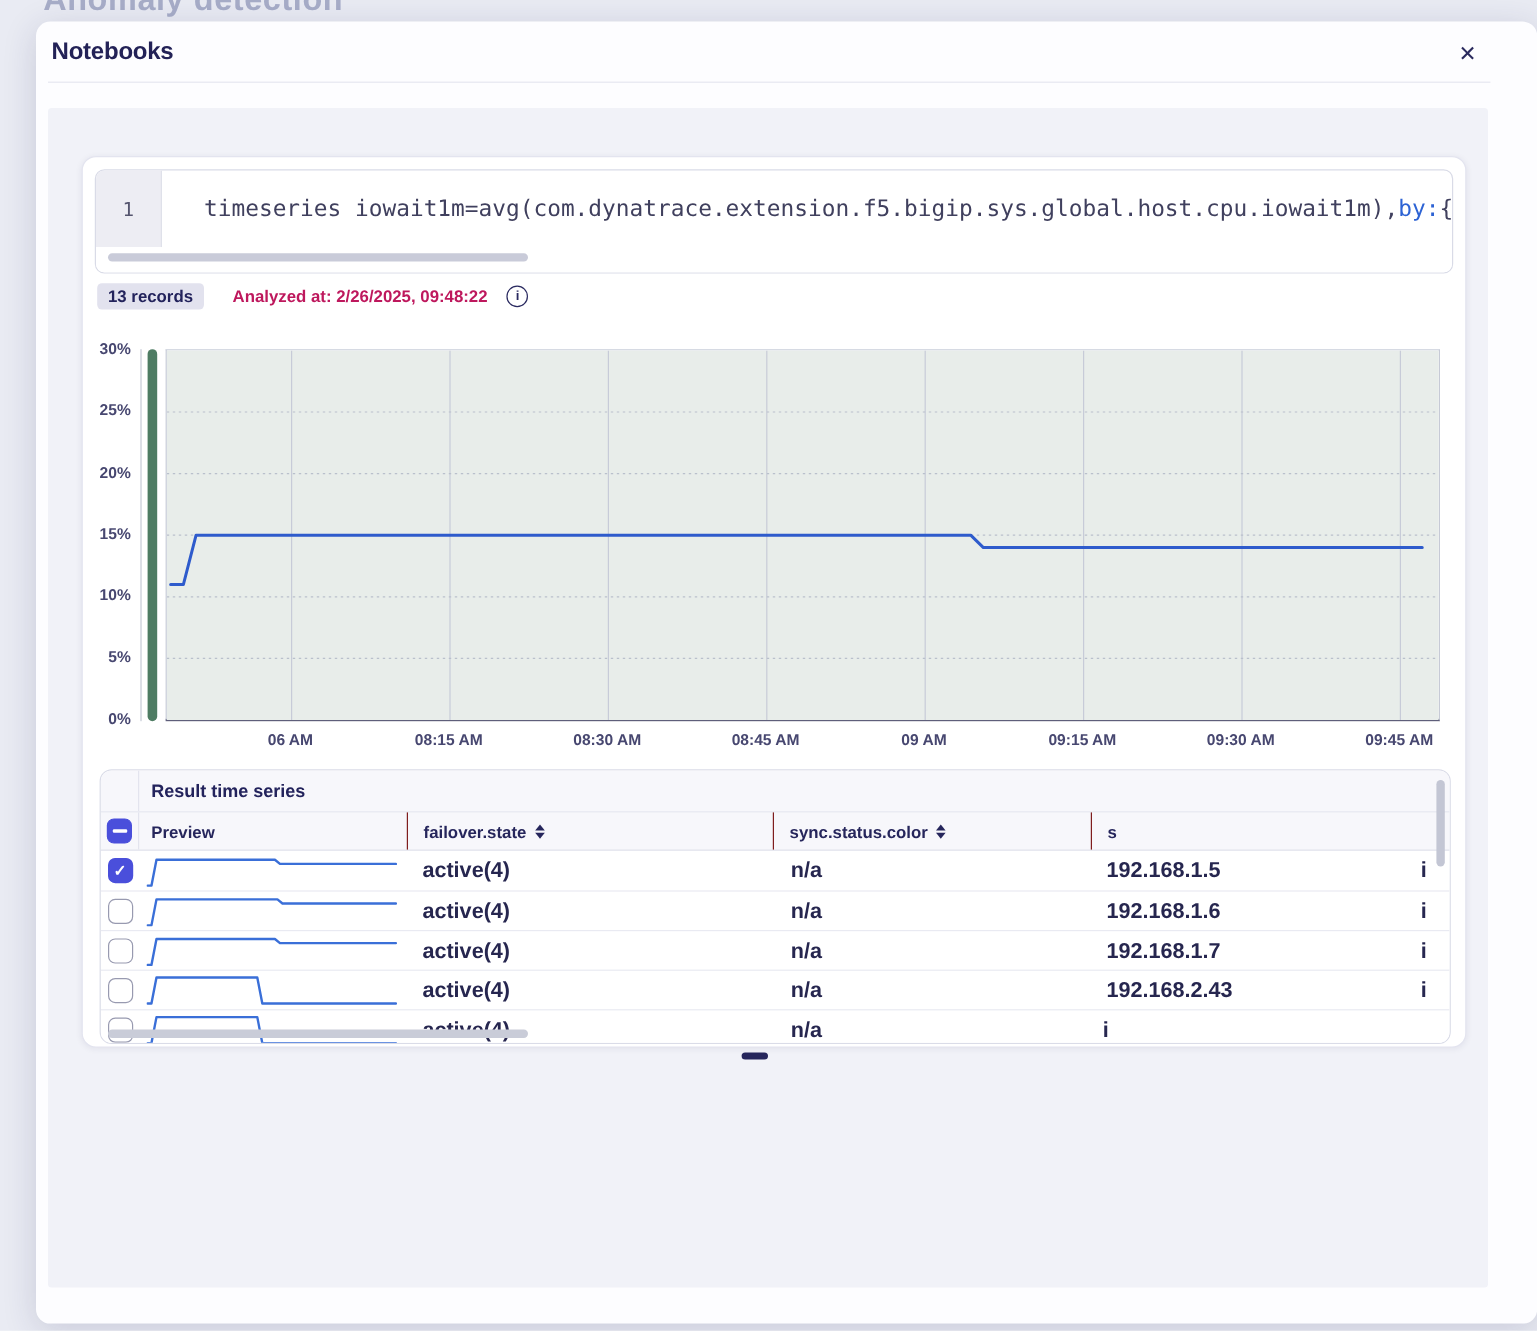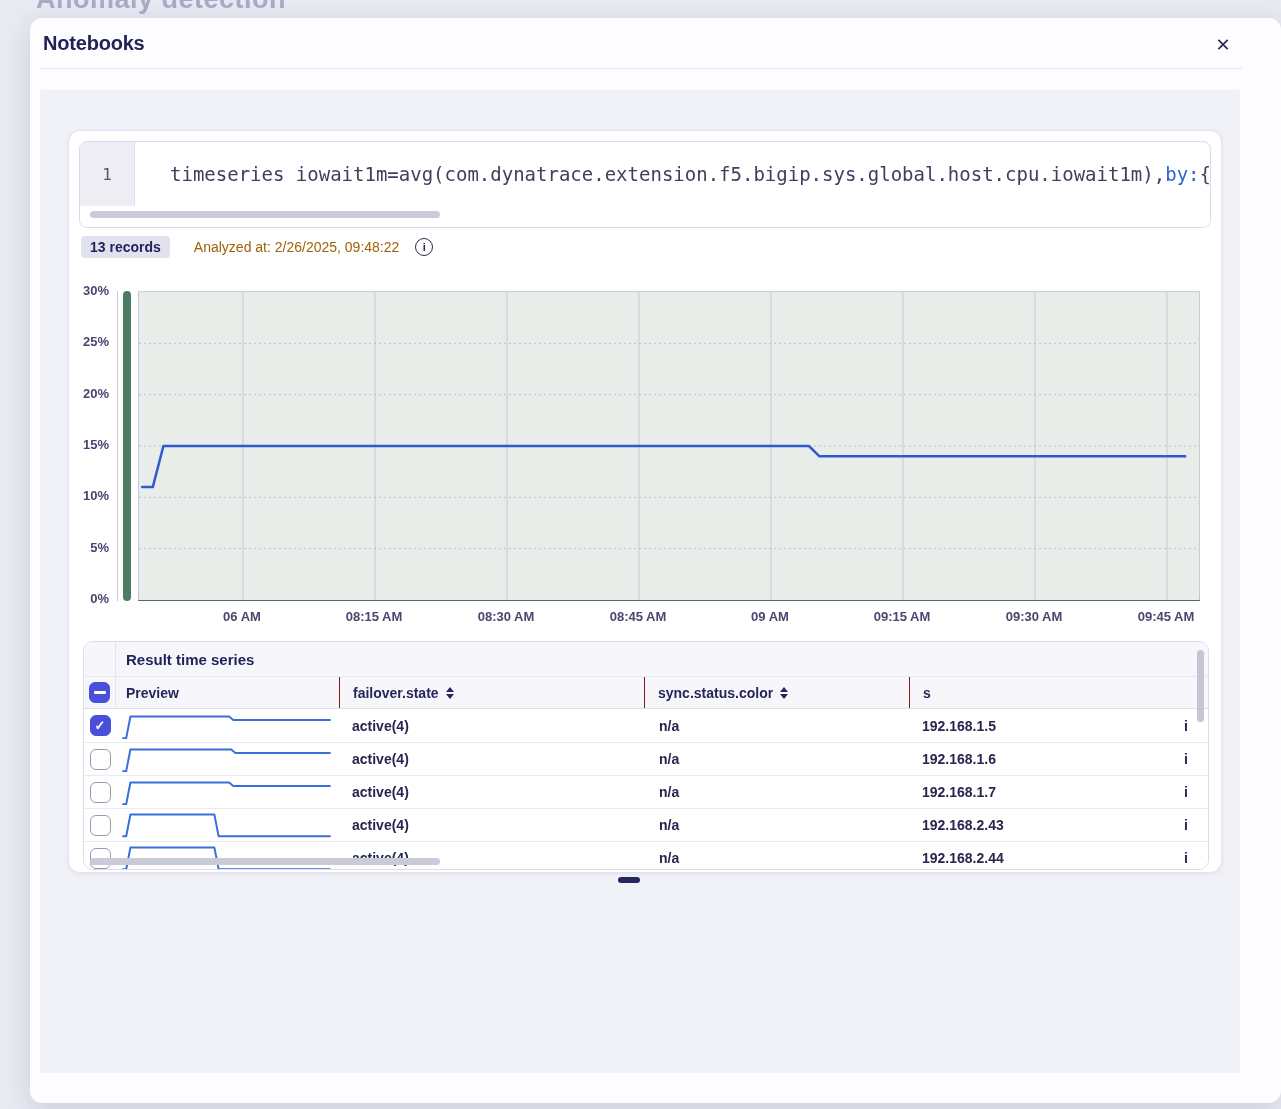--- a/index.html
+++ b/index.html
@@ -43,21 +43,21 @@
   .code-kw { color:#2d63d4; }
   .editor-scroll-row { position:relative; height:21px; background:#fff; }
   .editor-hscroll { position:absolute; left:10px; top:5px; width:350px; height:7px;
                     border-radius:4px; background:#c9cbd9; }
 
   
   .meta-row { position:absolute; left:12px; top:103px; height:26px;
               display:flex; align-items:center; gap:24px; }
   .badge { background:#e2e2ee; color:#23235c; font-size:14px; font-weight:700;
            padding:3px 9px; border-radius:4px;text-align:right; }
-  .analyzed { font-size:14px; font-weight:400; color:#a16207; }
+  .analyzed { font-size:14px; font-weight:700; color:#be185d; }
   .info-icon { width:18px; height:18px; border:1.6px solid #2a2a60; border-radius:50%;
                display:flex; align-items:center; justify-content:center;
                font-size:11px; font-weight:700; color:#2a2a60; margin-left:-8px; cursor:pointer; }
 
   
   .y-axis { position:absolute; left:0; top:160px; width:40px; height:310px; }
   .y-tick { position:absolute; right:0; font-size:13px; font-weight:700; color:#474770; }
   .y-axis-line { position:absolute; left:48px; top:160px; width:1px; height:310px; background:#c6cad6; }
   .accent-bar { position:absolute; left:54px; top:160px; width:8px; height:310px; border-radius:4px; }
   .plot { position:absolute; left:69px; top:160px; width:1062px; height:310px;
@@ -88,21 +88,21 @@
   .col-extra { flex:1; }
   .th.col-preview { padding-left:10px; }
   .sort-icon { display:inline-flex; flex-direction:column; gap:2px; }
   .sort-icon i { display:block; width:0; height:0; border-left:4px solid transparent;
                  border-right:4px solid transparent; }
   .sort-icon .tri-up { border-bottom:5px solid #26265c; }
   .sort-icon .tri-down { border-top:5px solid #26265c; }
 
   .tr { height:33px; display:flex; border-top:1px solid #e9eaf2; background:#fff; }
   .tr:first-child { border-top:none; }
-  .td { display:flex; align-items:center; padding-left:13px; font-size:14px;
+  .td { display:flex; align-items:center; padding-left:13px; font-size:18px;
         font-weight:700; color:#26264f; }
   .td.col-sync { padding-left:15px; }
   .td.col-extra { padding-left:10px; }
   .td.col-preview { padding:3px 0 3px 6px; }
   .spark-svg { width:210px; height:26px; }
   .spark { fill:none; stroke:#3a6fd8; stroke-width:2; stroke-linejoin:round;
            stroke-linecap:round; vector-effect:non-scaling-stroke; }
   .spark { vector-effect:non-scaling-stroke; }
   .spark-svg polyline { vector-effect:non-scaling-stroke; }
 
@@ -307,21 +307,20 @@
                     <span class="cb-glyph"></span>
                   </span>
                 </div>
               <div class="td col-preview">
                 <svg class="spark-svg" viewBox="0 0 100 30" preserveAspectRatio="none">
                     <polyline class="spark" points="0.5,28 2,28 4,3 44,3 46,28 99,28"></polyline>
                   </svg>
               </div>
               <div class="td col-failover">active(4)</div>
               <div class="td col-sync">n/a</div>
-              <div class="td col-device">192.168.2.44</div>
               <div class="td col-extra">i</div>
             </div>
           </div>
 
           <div class="v-scrollbar"></div>
           <div class="h-scrollbar"></div>
         </div>
 
       </div>
 

